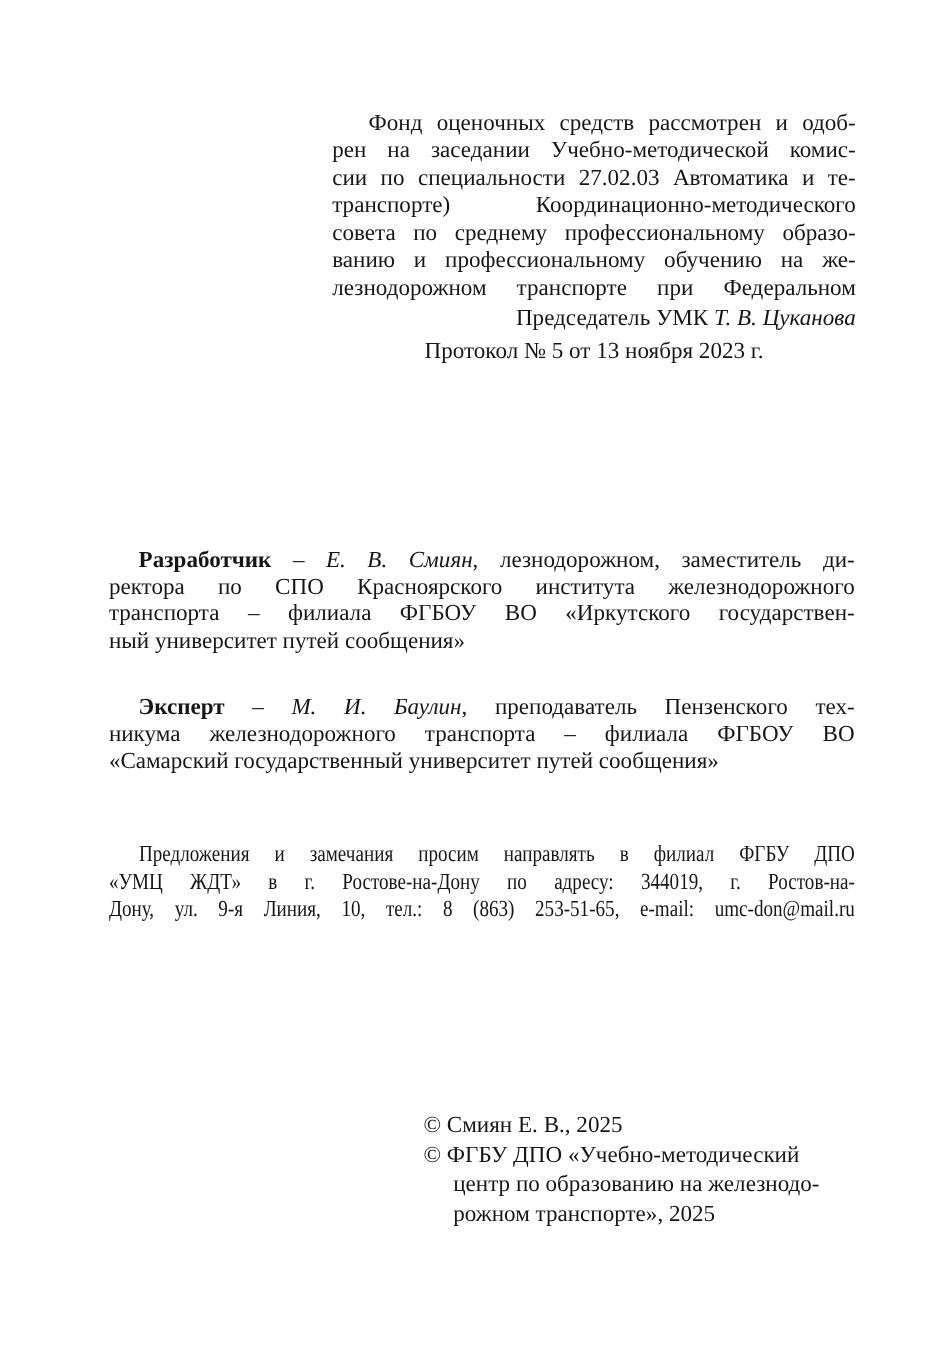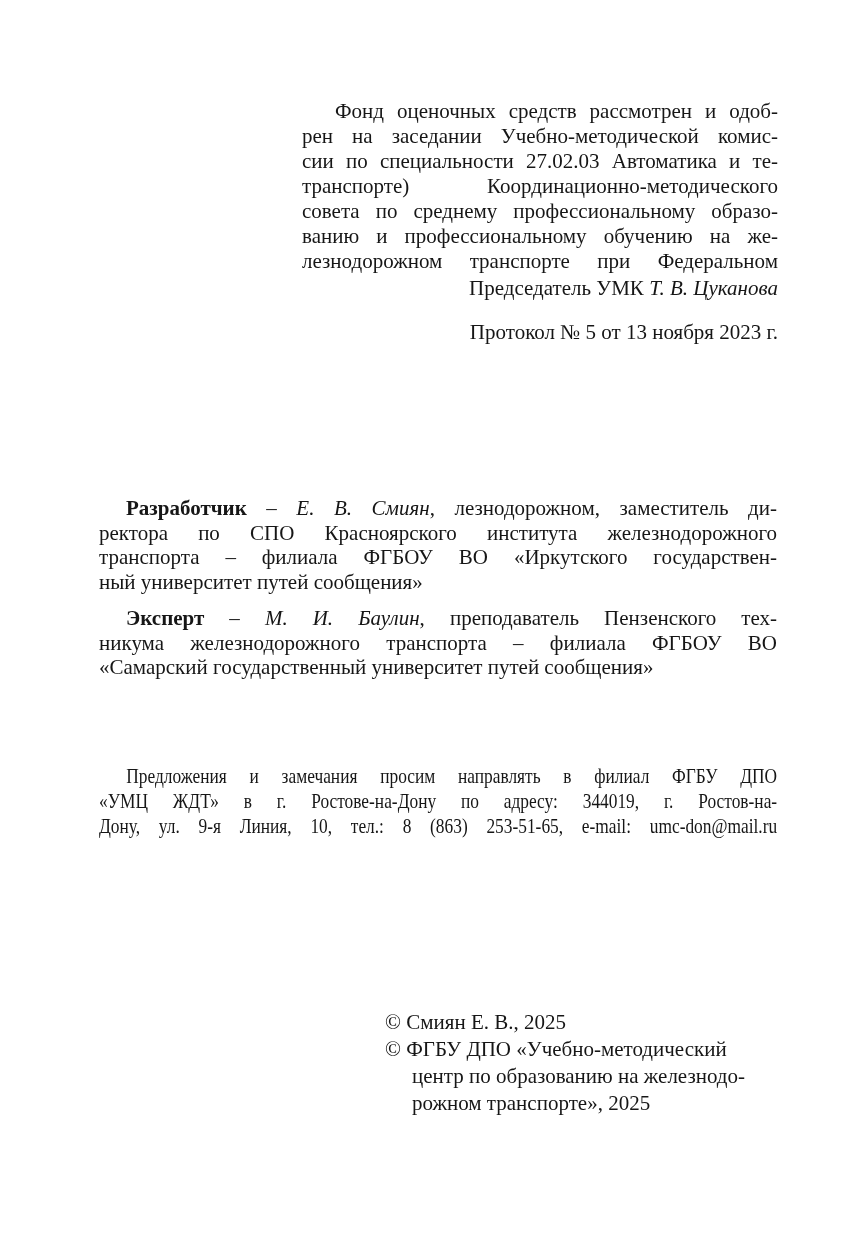--- a/index.html
+++ b/index.html
@@ -38,33 +38,33 @@
     width: 476px;
     line-height: 25px;
   }
   .approval .first { text-indent: 33px; }
   .chair-line {
     margin-top: 2px;
     text-align: right;
   }
   .chair-line i { font-style: italic; text-align: right; }
   .protocol-line {
-    margin-top: 19px;
-    text-align: right;
+    margin-top: 5px;
+    text-align: center;
   }
   
   .credits {
     position: absolute;
     left: 99px;
     top: 496px;
     width: 678px;
     line-height: 24.5px;
   }
   .credits .para .first { text-indent: 27px; }
-  .para-expert { margin-top: 12px; }
+  .para-expert { margin-top: 36px; }
   b { font-weight: bold; }
   i { }
   
   .contact {
     position: absolute;
     left: 99px;
     top: 764px;
     width: 820px;
     line-height: 25px;
     transform: scaleX(0.827);

